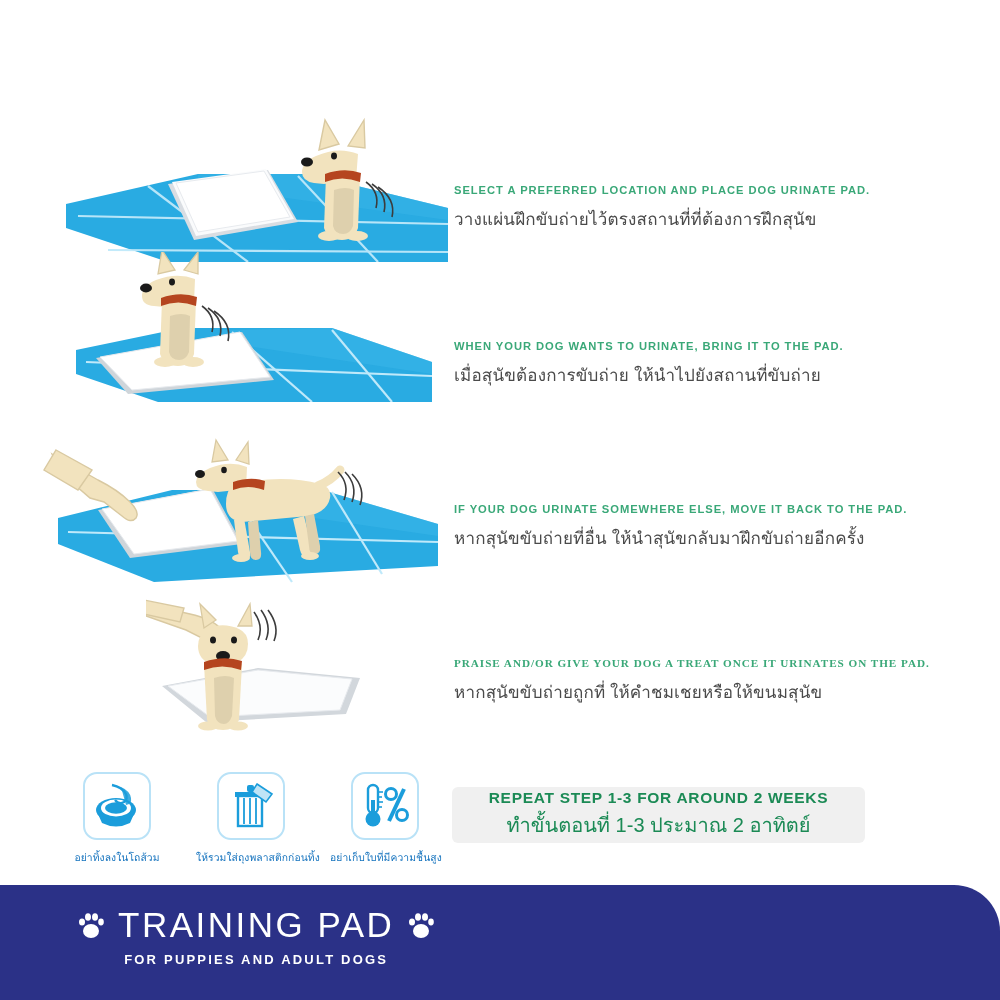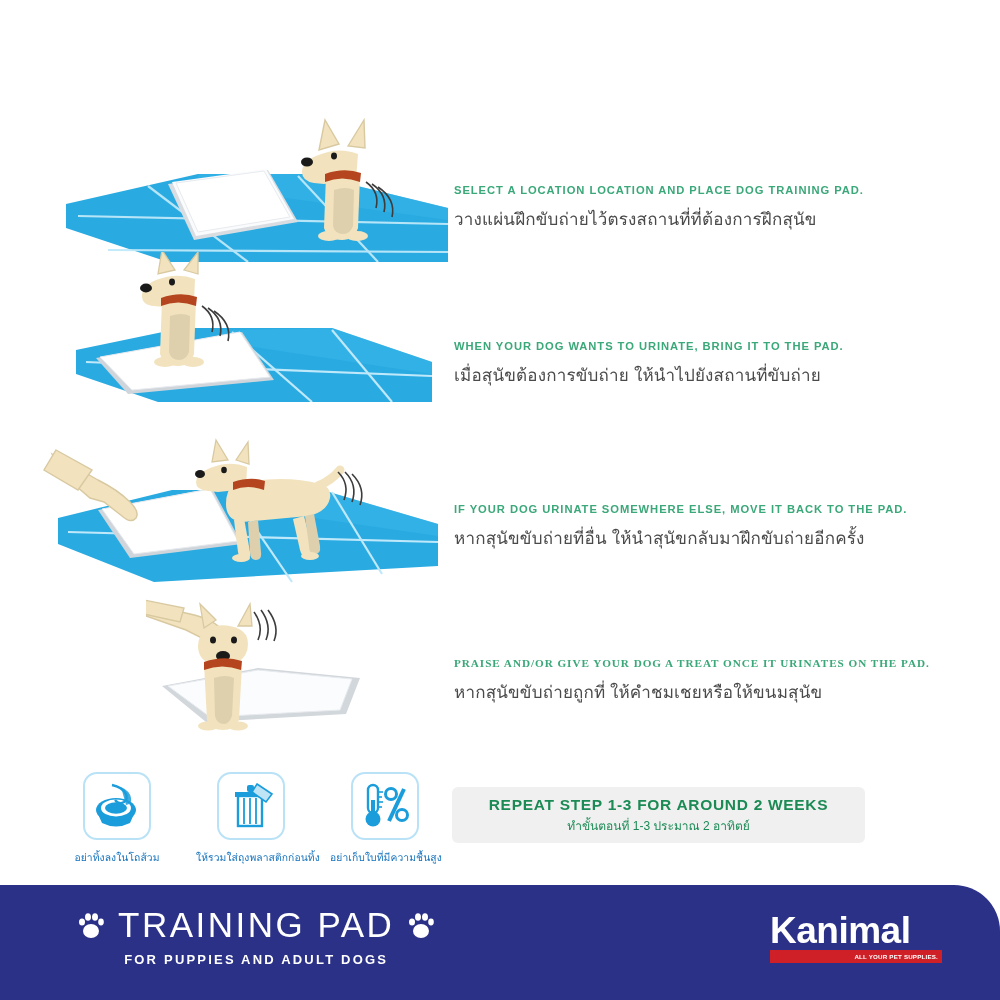--- a/index.html
+++ b/index.html
@@ -41,21 +41,21 @@
     position: absolute; left: 452px; top: 787px;
     width: 413px; height: 56px;
     background: #f0f0f0; border-radius: 6px;
     display: flex; flex-direction: column;
     align-items: center; justify-content: center;
   }
   .repeat-en {
     font-size: 15.5px; font-weight: bold; letter-spacing: .7px;
     color: #1b8a55;
   }
-  .repeat-th { font-size: 12px; color: #1b8a55; margin-top: 2px; }
+  .repeat-th { font-size: 20px; color: #1b8a55; margin-top: 2px; }
 
   
   .warnings { position: absolute; left: 62px; top: 772px; display: flex; gap: 24px; }
   .warn { width: 110px; text-align: center; }
   .warn-icon {
     width: 68px; height: 68px; margin: 0 auto;
     border: 2px solid #b9e2f7; border-radius: 14px;
     display: flex; align-items: center; justify-content: center;
     background: #fff;
   }
@@ -132,21 +132,21 @@
         <g stroke="#3c3c3c" stroke-width="1.6" fill="none">
           <path d="M318 70 q14 10 10 26"></path>
           <path d="M324 72 q16 11 12 28"></path>
           <path d="M330 75 q18 12 14 30"></path>
         </g>
       </g>
     </svg>
   </div>
 
   <div class="step-text" style="top:184px;">
-    <div class="step-en">SELECT A LOCATION LOCATION AND PLACE DOG TRAINING PAD.</div>
+    <div class="step-en">SELECT A PREFERRED LOCATION AND PLACE DOG URINATE PAD.</div>
     <div class="step-th">วางแผ่นฝึกขับถ่ายไว้ตรงสถานที่ที่ต้องการฝึกสุนัข</div>
   </div>
 
   <div class="illus" style="left:62px; top:252px;">
     <svg width="370" height="150" viewBox="0 0 370 150">
       <g>
         <polygon points="14,98 120,76 270,76 370,110 370,150 96,150 14,122" fill="#29abe2"></polygon>
         <polygon points="160,78 270,76 370,110 370,122 160,90" fill="#3bb7e9" opacity=".5"></polygon>
         <g stroke="#bfe9fa" stroke-width="2.2" fill="none">
           <line x1="170" y1="80" x2="250" y2="150"></line>
@@ -343,22 +343,16 @@
           <ellipse cx="13" cy="21" rx="8" ry="7" fill="#fff"></ellipse>
           <ellipse cx="4" cy="12" rx="3" ry="3.6" fill="#fff"></ellipse>
           <ellipse cx="10" cy="7" rx="3" ry="3.8" fill="#fff"></ellipse>
           <ellipse cx="17" cy="7" rx="3" ry="3.8" fill="#fff"></ellipse>
           <ellipse cx="23" cy="12" rx="2.8" ry="3.4" fill="#fff"></ellipse>
         </svg>
       </div>
       <div class="brand-sub">FOR PUPPIES AND ADULT DOGS</div>
     </div>
 
-    <div class="kanimal">
-      <div class="kanimal-word">Kanimal</div>
-      <div class="kanimal-bar">
-        <span class="kanimal-tag">ALL YOUR PET SUPPLIES.</span>
-      </div>
-    </div>
 
   </div>
 
 </div>
 
 </body></html>

